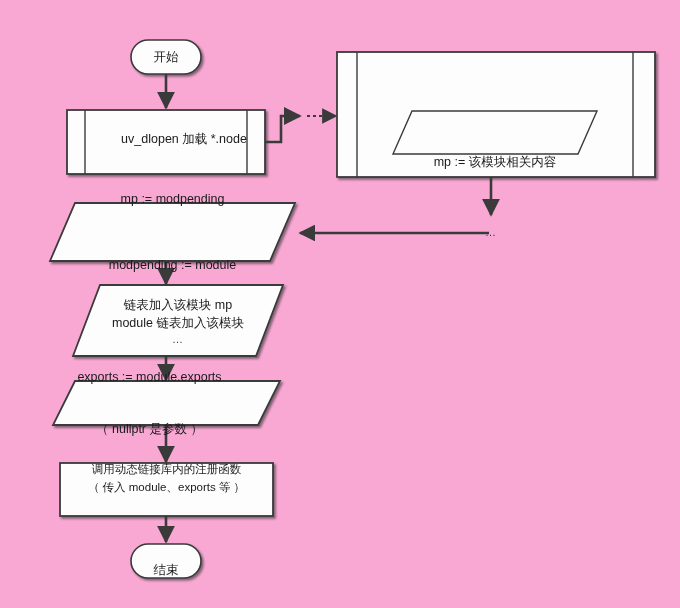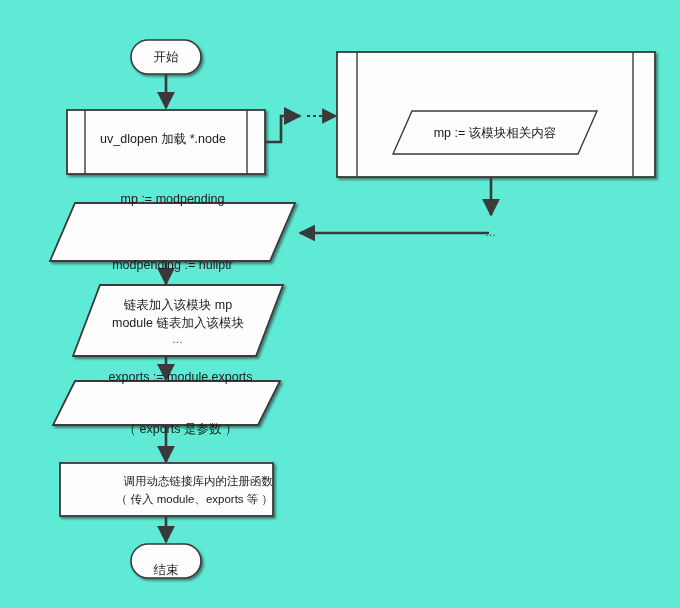--- a/index.html
+++ b/index.html
@@ -4,21 +4,21 @@
 <style>
   html, body {
     margin: 0;
     padding: 0;
     background: #4a7052;
   }
   #canvas {
     position: relative;
     width: 680px;
     height: 608px;
-    background: #5eead4;
+    background: #f9a8d4;
     font-family: "Liberation Sans", "DejaVu Sans", sans-serif;
     overflow: hidden;
   }
   #svg-layer {
     position: absolute;
     left: 0;
     top: 0;
     width: 680px;
     height: 608px;
   }
@@ -128,46 +128,46 @@
 
     <g filter="url(#softshadow)">
       <rect x="131" y="544" width="70" height="34" rx="17" ry="17" fill="#fdfdfd" stroke="#3a3a3a" stroke-width="1.6"></rect>
     </g>
   </svg>
 
   <div class="node-label" style="left:131px; top:40px; width:70px; height:34px;">
     <span class="ln">开始</span>
   </div>
 
-  <div class="node-label" style="left:82px; top:110px; width:162px; height:58px;">
+  <div class="node-label" style="left:103px; top:110px; width:162px; height:58px;">
     <span class="ln">uv_dlopen 加载 *.node</span>
   </div>
 
 
-  <div class="node-label" style="left:393px; top:111px; width:204px; height:43px;">
+  <div class="node-label" style="left:393px; top:128px; width:204px; height:43px;justify-content:flex-end;">
     <span class="ln">mp := 该模块相关内容</span>
   </div>
 
   <div class="node-label" style="left:50px; top:203px; width:245px; height:58px;gap:48px;">
     <span class="ln">mp := modpending</span>
-    <span class="ln">modpending := nullptr</span>
+    <span class="ln">modpending := module</span>
   </div>
 
   <div class="node-label" style="left:73px; top:285px; width:210px; height:71px;">
     <span class="ln">链表加入该模块 mp</span>
     <span class="ln">module 链表加入该模块</span>
     <span class="dots">…</span>
   </div>
 
-  <div class="node-label" style="left:67px; top:381px; width:227px; height:44px;gap:34px;">
+  <div class="node-label" style="left:36px; top:381px; width:227px; height:44px;gap:34px;">
     <span class="ln">exports := module.exports</span>
-    <span class="ln">（ exports 是参数 ）</span>
+    <span class="ln">（ nullptr 是参数 ）</span>
   </div>
 
-  <div class="node-label lbl-small" style="left:60px; top:463px; width:213px; height:53px;align-items:flex-end;">
+  <div class="node-label lbl-small" style="left:60px; top:451px; width:213px; height:53px;">
     <span class="ln">调用动态链接库内的注册函数</span>
     <span class="ln">（ 传入 module、exports 等 ）</span>
   </div>
 
   <div class="node-label" style="left:131px; top:544px; width:70px; height:51px;">
     <span class="ln">结束</span>
   </div>
 
   <div class="node-label dots" style="left:478px; top:224px; width:26px; height:16px;">
     <span class="dots">…</span>

